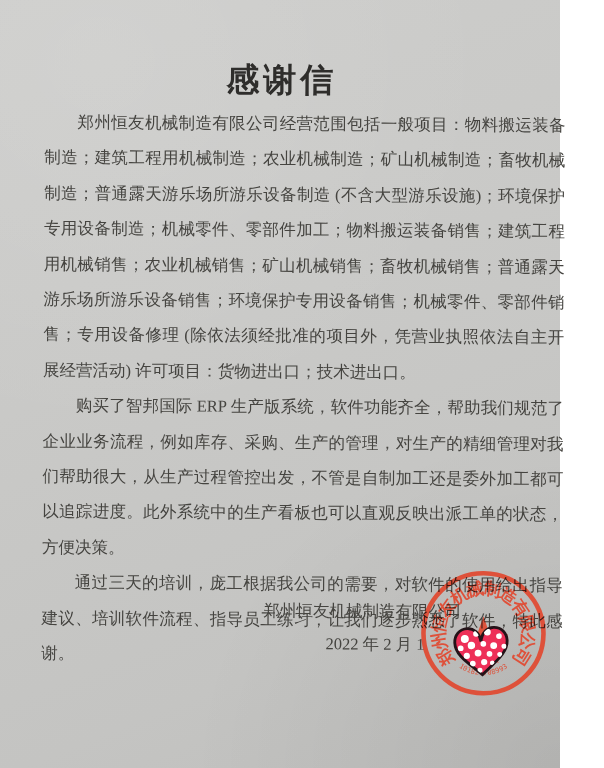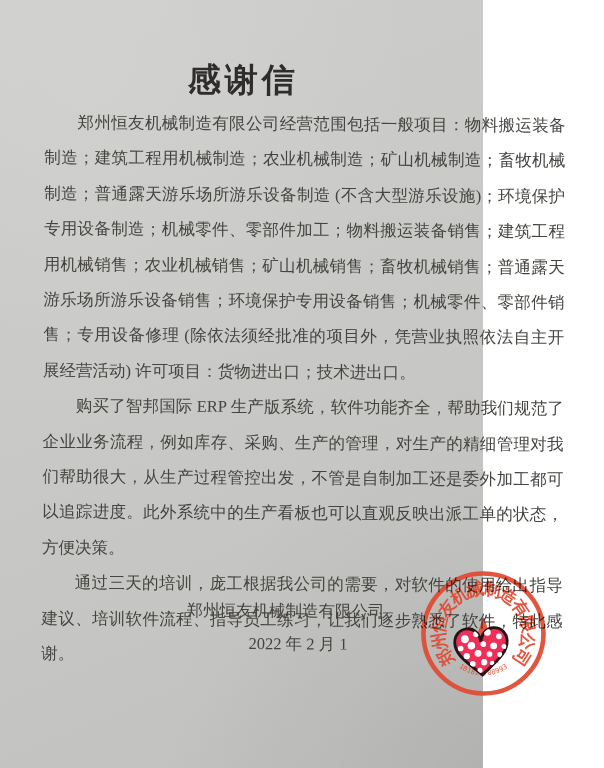--- a/index.html
+++ b/index.html
@@ -1,21 +1,21 @@
 <!DOCTYPE html>
 <html><head>
 <meta charset="utf-8">
 <style>
   html,body{margin:0;padding:0;}
   body{
     width:604px;height:768px;overflow:hidden;
     font-family:"Liberation Serif", serif;
   }
   .photo{
-    position:relative;width:483px;height:768px;
+    position:relative;width:560px;height:768px;
     background:
       radial-gradient(130% 90% at 18% 8%, rgba(255,255,255,.10), rgba(255,255,255,0) 55%),
       radial-gradient(120% 80% at 100% 100%, rgba(0,0,0,.07), rgba(0,0,0,0) 55%),
       linear-gradient(158deg,#cdcdcb 0%,#c9c9c7 42%,#c4c4c2 78%,#bfbfbd 100%);
   }
   .tilt{position:absolute;inset:0;transform:rotate(.35deg);transform-origin:50% 50%;}
   .letter-title{
     position:absolute;top:58px;left:0;width:100%;
     text-align:center;
     font-family:"Liberation Sans", sans-serif;

